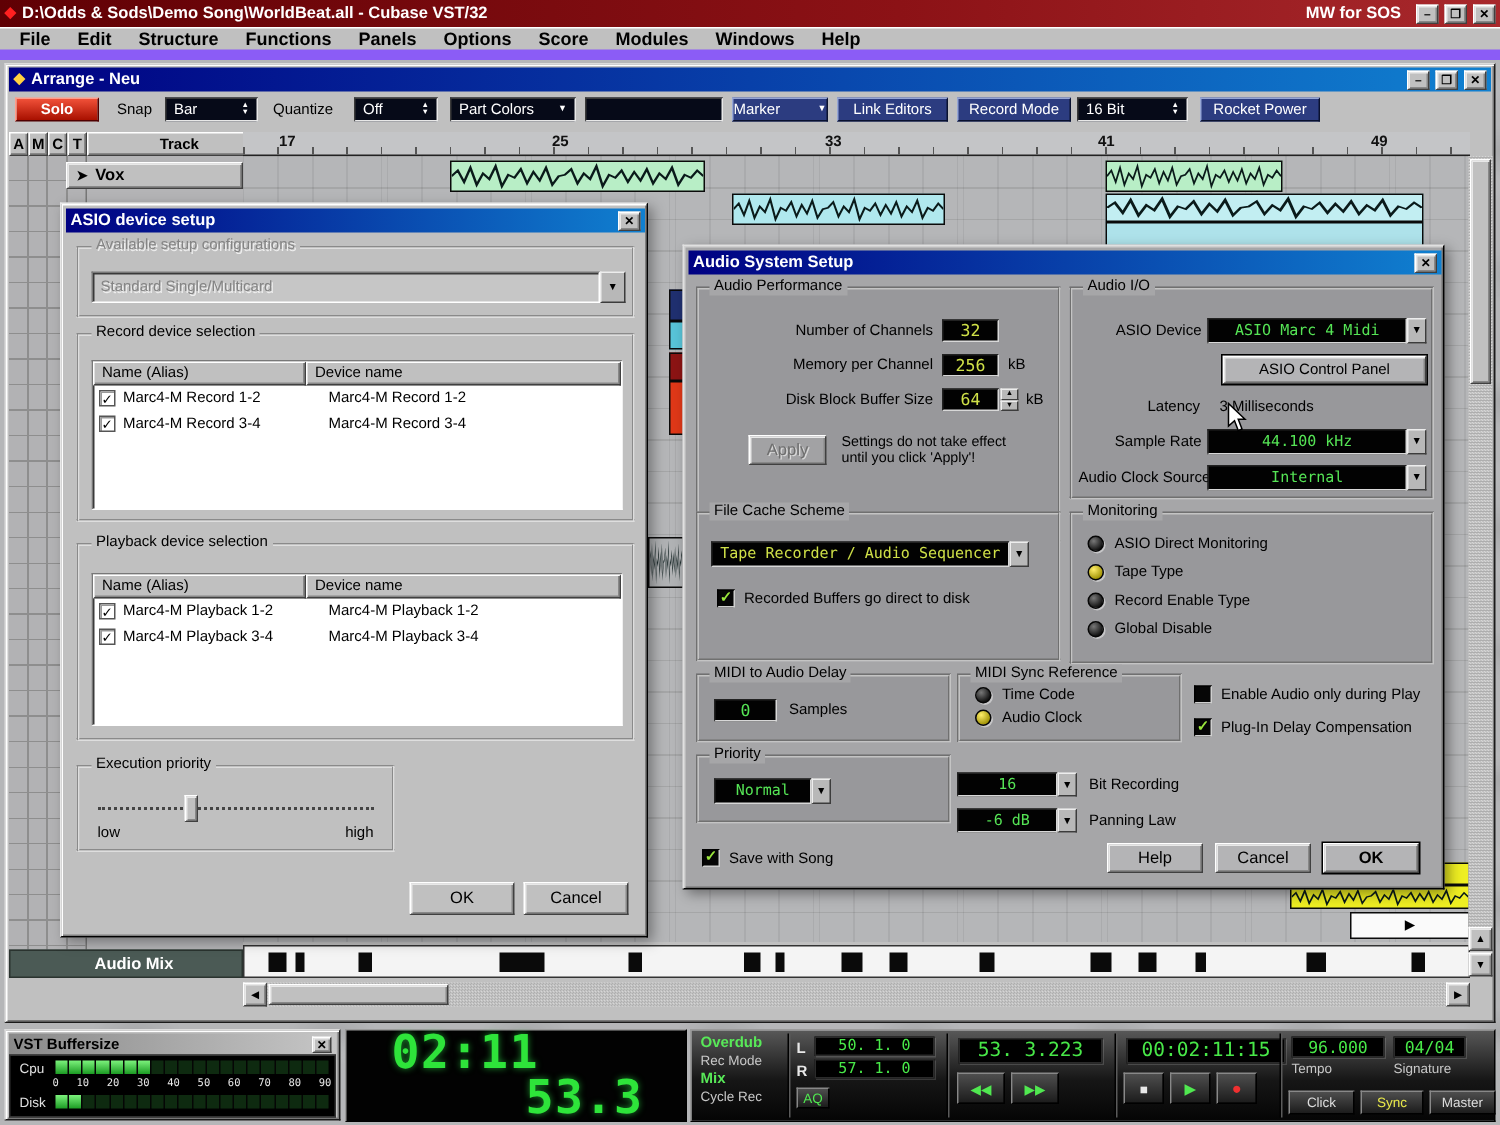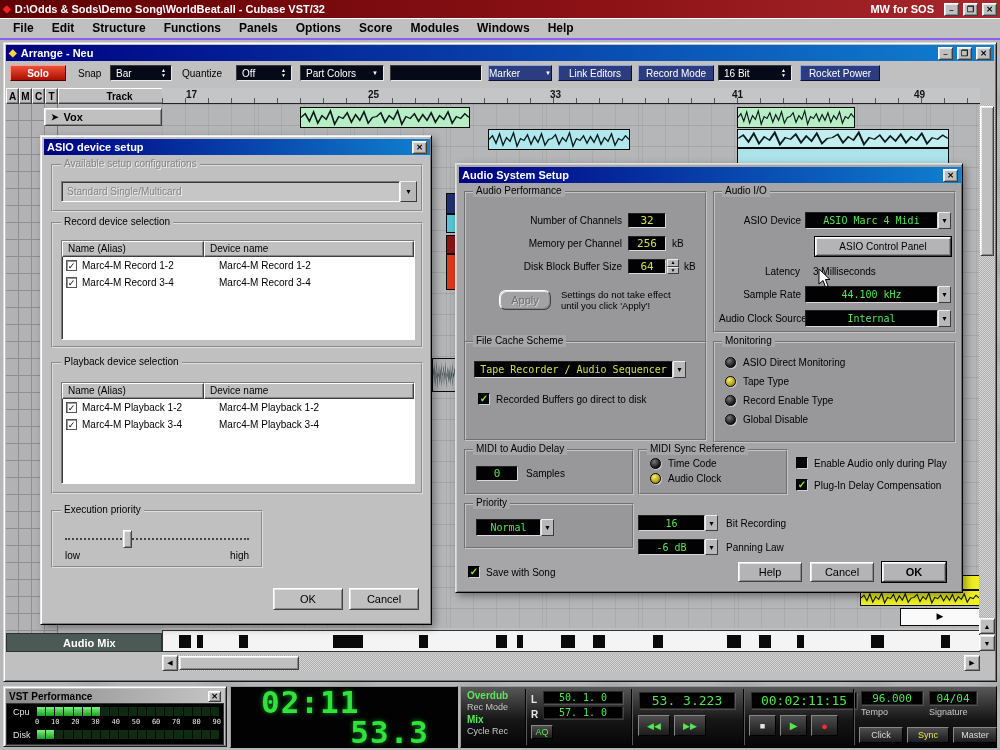--- a/index.html
+++ b/index.html
@@ -9,27 +9,27 @@
 .texture{background-color:#b5b6b8;background-image:radial-gradient(ellipse 34px 20px at 25% 30%,rgba(255,255,255,.14),transparent 65%),radial-gradient(ellipse 46px 26px at 70% 72%,rgba(0,0,0,.07),transparent 65%);background-size:96px 64px,130px 84px;}
 .titlebar{display:flex;align-items:center;gap:4px;padding:0 3px;color:#fff;font-weight:bold;font-size:11px;white-space:nowrap;}
 .tb-main{background:linear-gradient(90deg,#600004,#8c1216 60%,#a8282c);}
 .tb-blue{background:linear-gradient(90deg,#000082,#1080d0);}
 .tb-gray{background:linear-gradient(90deg,#8a8a8a,#c6c6c6);color:#000;}
 .t-title{overflow:hidden;white-space:nowrap;}
 .t-badge{margin-left:auto;padding-right:6px;}
 .app-icon{color:#ff2020;font-size:10px;line-height:10px;}
 .tb-blue .app-icon{color:#ffd040;}
 .win-btn{width:15px;height:13px;flex:none;background:#c0c0c0;border:1px solid;border-color:#fff #404040 #404040 #fff;box-shadow:inset 1px 1px 0 #e8e8e8,inset -1px -1px 0 #888;color:#000;font-size:8px;line-height:11px;text-align:center;font-weight:bold;}
-.menubar{background:#c0c0c0;border-bottom:2px solid #8b5cf6;box-shadow:inset 0 1px 0 #fff;display:flex;align-items:center;padding-left:4px;}
+.menubar{background:#c0c0c0;border-bottom:7px solid #8b5cf6;box-shadow:inset 0 1px 0 #fff;display:flex;align-items:center;padding-left:4px;}
 .menu-item{padding:3px 9px;font-size:12px;font-weight:bold;color:#000;}
 .frame{background:#c0c0c0;border:1px solid;border-color:#dcdcdc #1a1a1a #1a1a1a #dcdcdc;box-shadow:inset 1px 1px 0 #fff,inset -1px -1px 0 #787878;}
 .sunken{border:1px solid;border-color:#787878 #fff #fff #787878;box-shadow:inset 1px 1px 0 #3a3a3a;}
 .btn{background:#c0c0c0;border:1px solid;border-color:#fff #404040 #404040 #fff;box-shadow:inset 1px 1px 0 #e8e8e8,inset -1px -1px 0 #888;font-size:11px;display:flex;align-items:center;justify-content:center;}
 .btn.default{outline:1px solid #000;}
-.btn.disabled{color:#6e6e6e;text-shadow:1px 1px 0 #d8d8d8;background:#a2a2a4;border-radius:7px;}
+.btn.disabled{color:#6e6e6e;text-shadow:1px 1px 0 #d8d8d8;background:#a2a2a4;}
 .tb-label{font-size:10px;color:#000;}
 .tb-dark{background:#060a18;color:#fff;font-size:10px;display:flex;align-items:center;padding:0 5px;border:1px solid;border-color:#3a3a3a #e8e8e8 #e8e8e8 #3a3a3a;}
 .tb-navy{background:#2c3c80;color:#fff;font-size:10px;display:flex;align-items:center;justify-content:center;border:1px solid;border-color:#96a6d6 #0a1230 #0a1230 #96a6d6;}
 .tb-solo{background:linear-gradient(#f05038,#a81000);color:#fff;font-size:10px;font-weight:bold;display:flex;align-items:center;justify-content:center;border:1px solid;border-color:#ff9c8a #500000 #500000 #ff9c8a;}
 .dd{margin-left:auto;font-size:6px;line-height:6px;}
 .mini-spin{margin-left:auto;display:flex;flex-direction:column;font-size:5px;line-height:5px;}
 .mini-spin i{font-style:normal;}
 .header-cell{background:#c0c0c0;border:1px solid;border-color:#fff #404040 #404040 #fff;box-shadow:inset -1px -1px 0 #888;font-size:10px;font-weight:bold;display:flex;align-items:center;justify-content:center;}
 .ruler{background:#c4c5c7;border-bottom:1px solid #222;}
 .ruler-minor{position:absolute;left:0;right:0;bottom:0;height:5px;background:repeating-linear-gradient(to right,#555 0 1px,transparent 1px 23px);}
@@ -473,21 +473,21 @@
       <span class="dcheck">✓</span>
       <span class="dlabel">Save with Song</span>
     </div>
     <div class="abs btn" style="left:282px;top:398px;width:64px;height:20px;background:#b4b4b6;">Help</div>
     <div class="abs btn" style="left:354px;top:398px;width:64px;height:20px;background:#b4b4b6;">Cancel</div>
     <div class="abs btn default" style="left:426px;top:398px;width:64px;height:20px;background:#b4b4b6;font-weight:bold;">OK</div>
   </div>
 
   <div class="abs frame" style="left:3px;top:686px;width:224px;height:61px;z-index:5;">
     <div class="abs titlebar tb-gray" style="left:2px;top:2px;width:218px;height:14px;font-size:10px;">
-      <span class="t-title">VST Performance</span>
+      <span class="t-title">VST Buffersize</span>
       <span class="win-btn" style="margin-left:auto;width:13px;height:11px;line-height:9px;">✕</span>
     </div>
     <div class="abs pbody" style="left:2px;top:16px;width:218px;height:42px;">
       <span class="mlabel" style="left:6px;top:3px;">Cpu</span>
       <div class="meter" style="left:30px;top:3px;width:182px;height:9px;">
           <div class="seg lit"></div>
           <div class="seg lit"></div>
           <div class="seg lit"></div>
           <div class="seg lit"></div>
           <div class="seg lit"></div>

